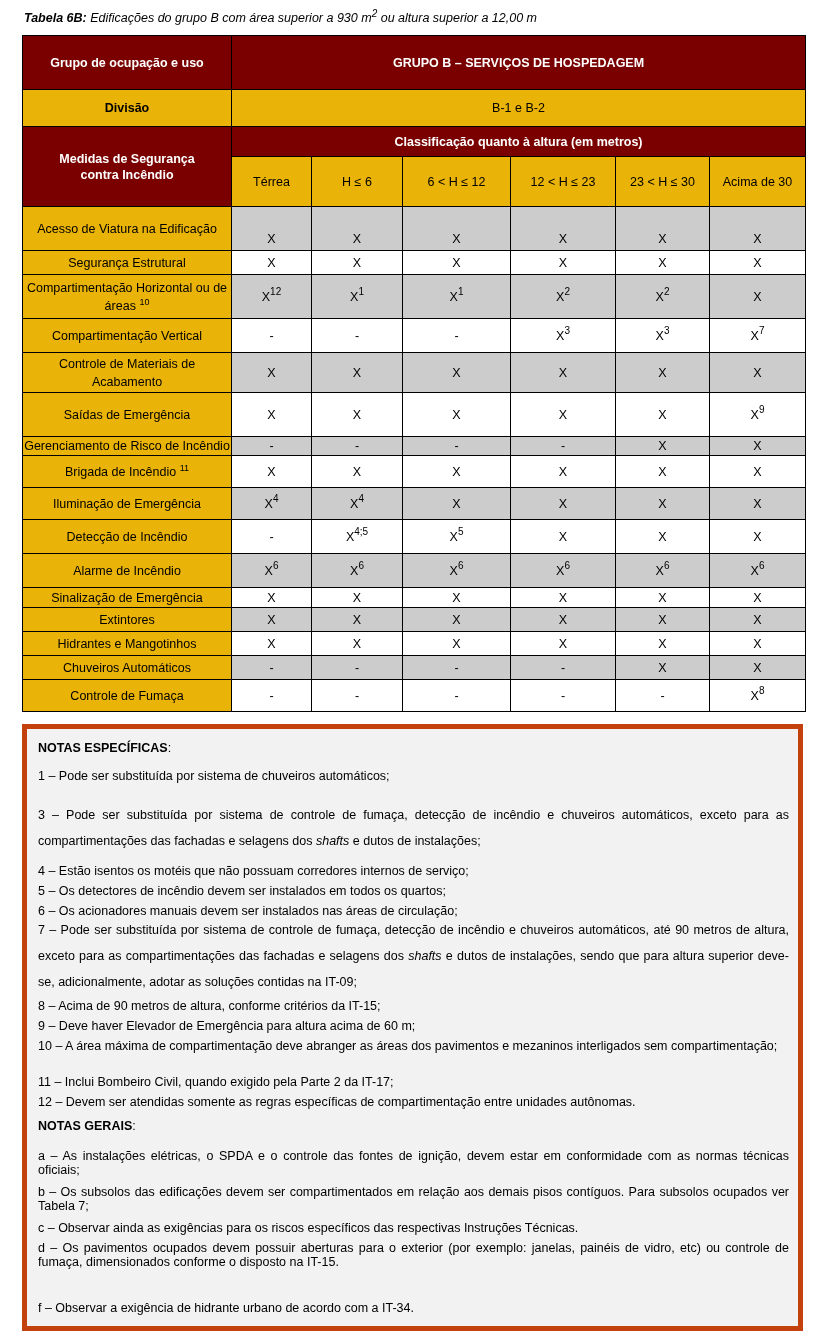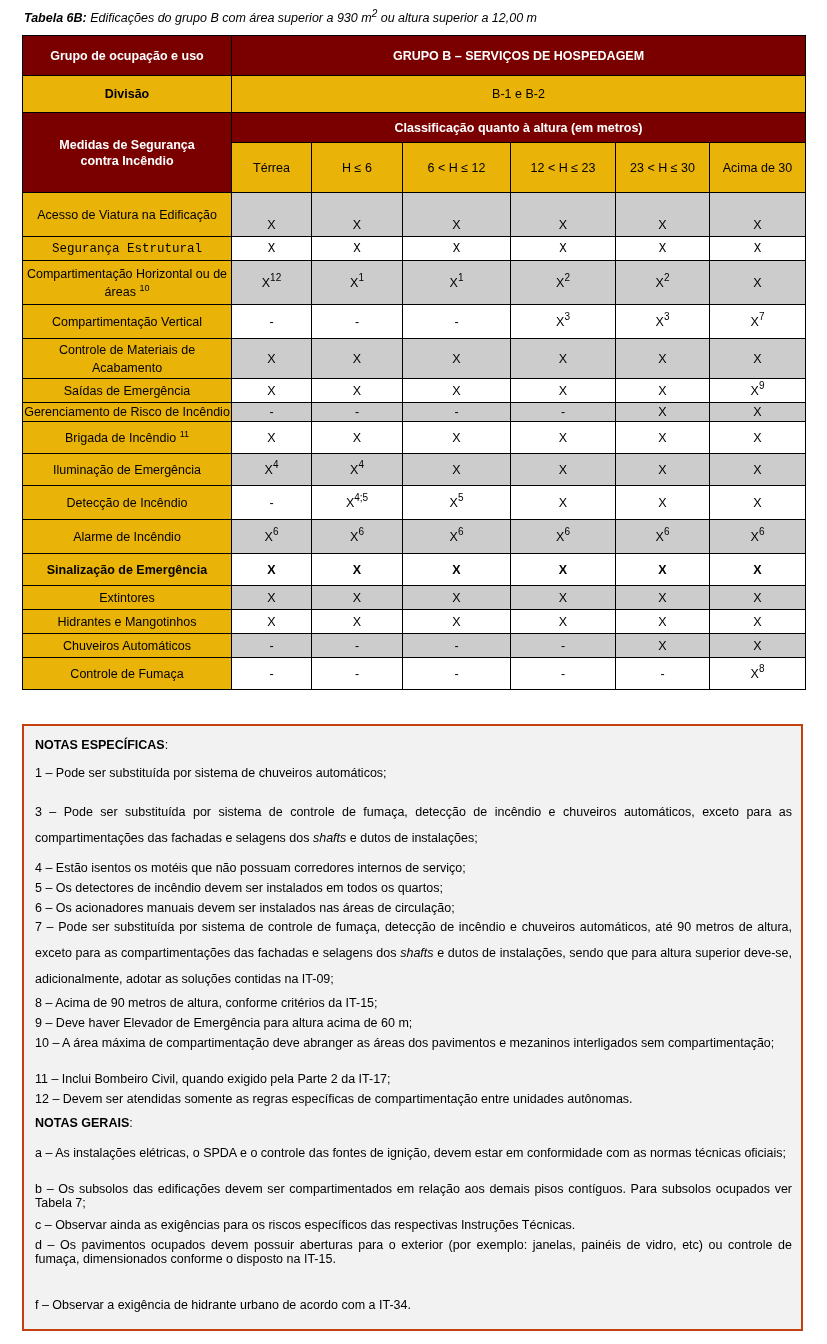--- a/index.html
+++ b/index.html
@@ -11,21 +11,21 @@
   table.main td { border: 1px solid #000; text-align: center; vertical-align: middle; font-size: 12.5px; padding: 0; }
   .dk { background: #7a0000; color: #fff; font-weight: bold; }
   .yl { background: #eab308; color: #000; }
   .yl.b { font-weight: bold; }
   .gr { background: #cccccc; }
   .wh { background: #ffffff; }
   td.lab { padding: 0 4px; line-height: 18px; }
   td.val { font-size: 13px; }
   td.val sup { font-size: 10px; vertical-align: 6px; line-height: 0; }
   td.lab sup { font-size: 9px; vertical-align: 5px; line-height: 0; }
-  .notes { position: absolute; left: 22px; top: 724px; width: 781px; height: 607px; border: 2px solid #c2410c; background: #f2f2f2; font-size: 12.5px; box-sizing: border-box; }
+  .notes { position: absolute; left: 22px; top: 724px; width: 781px; height: 607px; border: 5px solid #c2410c; background: #f2f2f2; font-size: 12.5px; box-sizing: border-box; }
   .notes .hd { font-weight: bold; position: absolute; left: 11px; }
   .notes .hd span.colon { font-weight: normal; }
   .notes .ln { position: absolute; left: 11px; right: 9px; text-align: justify; line-height: 14px; }
   .notes .ln i { font-style: italic; }
   .notes .ln.wide { line-height: 26px; }
 </style>
 </head>
 <body>
 
 <div class="caption"><b>Tabela 6B:</b><i> Edificações do grupo B com área superior a 930 m</i><sup>2</sup><i> ou altura superior a 12,00 m</i></div>
@@ -34,21 +34,21 @@
   <colgroup>
     <col style="width:209px">
       <col style="width:80px">
       <col style="width:91px">
       <col style="width:108px">
       <col style="width:105px">
       <col style="width:94px">
       <col style="width:96px">
   </colgroup>
   <tbody id="tbody">
-    <tr style="height:40px">
+    <tr style="height:54px">
       <td class="dk">Grupo de ocupação e uso</td>
       <td class="dk" colspan="6">GRUPO B – SERVIÇOS DE HOSPEDAGEM</td>
     </tr>
     <tr style="height:37px">
       <td class="yl b">Divisão</td>
       <td class="yl" colspan="6">B-1 e B-2</td>
     </tr>
     <tr style="height:30px">
       <td class="dk" rowspan="2" style="padding:0 20px;line-height:16px">Medidas de Segurança contra Incêndio</td>
       <td class="dk" colspan="6">Classificação quanto à altura (em metros)</td>
@@ -63,21 +63,21 @@
     </tr>
   <tr style="height: 44px;">
         <td class="yl lab"><span>Acesso de Viatura na Edificação</span></td>
         <td class="val gr" style="vertical-align: bottom; padding-bottom: 4px;"><span>X</span></td>
         <td class="val gr" style="vertical-align: bottom; padding-bottom: 4px;"><span>X</span></td>
         <td class="val gr" style="vertical-align: bottom; padding-bottom: 4px;"><span>X</span></td>
         <td class="val gr" style="vertical-align: bottom; padding-bottom: 4px;"><span>X</span></td>
         <td class="val gr" style="vertical-align: bottom; padding-bottom: 4px;"><span>X</span></td>
         <td class="val gr" style="vertical-align: bottom; padding-bottom: 4px;"><span>X</span></td>
       </tr>
-      <tr style="height: 24px; font-family: Liberation Mono, monospace;">
+      <tr style="height: 24px;">
         <td class="yl lab"><span>Segurança Estrutural</span></td>
         <td class="val wh"><span>X</span></td>
         <td class="val wh"><span>X</span></td>
         <td class="val wh"><span>X</span></td>
         <td class="val wh"><span>X</span></td>
         <td class="val wh"><span>X</span></td>
         <td class="val wh"><span>X</span></td>
       </tr>
       <tr style="height: 44px;">
         <td class="yl lab"><span>Compartimentação Horizontal ou de áreas</span> <sup>10</sup></td>
@@ -99,21 +99,21 @@
       </tr>
       <tr style="height: 40px;">
         <td class="yl lab"><span>Controle de Materiais de Acabamento</span></td>
         <td class="val gr"><span>X</span></td>
         <td class="val gr"><span>X</span></td>
         <td class="val gr"><span>X</span></td>
         <td class="val gr"><span>X</span></td>
         <td class="val gr"><span>X</span></td>
         <td class="val gr"><span>X</span></td>
       </tr>
-      <tr style="height: 24px;">
+      <tr style="height: 44px;">
         <td class="yl lab"><span>Saídas de Emergência</span></td>
         <td class="val wh"><span>X</span></td>
         <td class="val wh"><span>X</span></td>
         <td class="val wh"><span>X</span></td>
         <td class="val wh"><span>X</span></td>
         <td class="val wh"><span>X</span></td>
         <td class="val wh"><span>X</span><sup>9</sup></td>
       </tr>
       <tr style="height: 16px;">
         <td class="yl lab"><span>Gerenciamento de Risco de Incêndio</span></td>
@@ -153,21 +153,21 @@
       </tr>
       <tr style="height: 34px;">
         <td class="yl lab"><span>Alarme de Incêndio</span></td>
         <td class="val gr"><span>X</span><sup>6</sup></td>
         <td class="val gr"><span>X</span><sup>6</sup></td>
         <td class="val gr"><span>X</span><sup>6</sup></td>
         <td class="val gr"><span>X</span><sup>6</sup></td>
         <td class="val gr"><span>X</span><sup>6</sup></td>
         <td class="val gr"><span>X</span><sup>6</sup></td>
       </tr>
-      <tr style="height: 32px; font-weight: bold;">
+      <tr style="height: 20px;">
         <td class="yl lab"><span>Sinalização de Emergência</span></td>
         <td class="val wh"><span>X</span></td>
         <td class="val wh"><span>X</span></td>
         <td class="val wh"><span>X</span></td>
         <td class="val wh"><span>X</span></td>
         <td class="val wh"><span>X</span></td>
         <td class="val wh"><span>X</span></td>
       </tr>
       <tr style="height: 24px;">
         <td class="yl lab"><span>Extintores</span></td>

